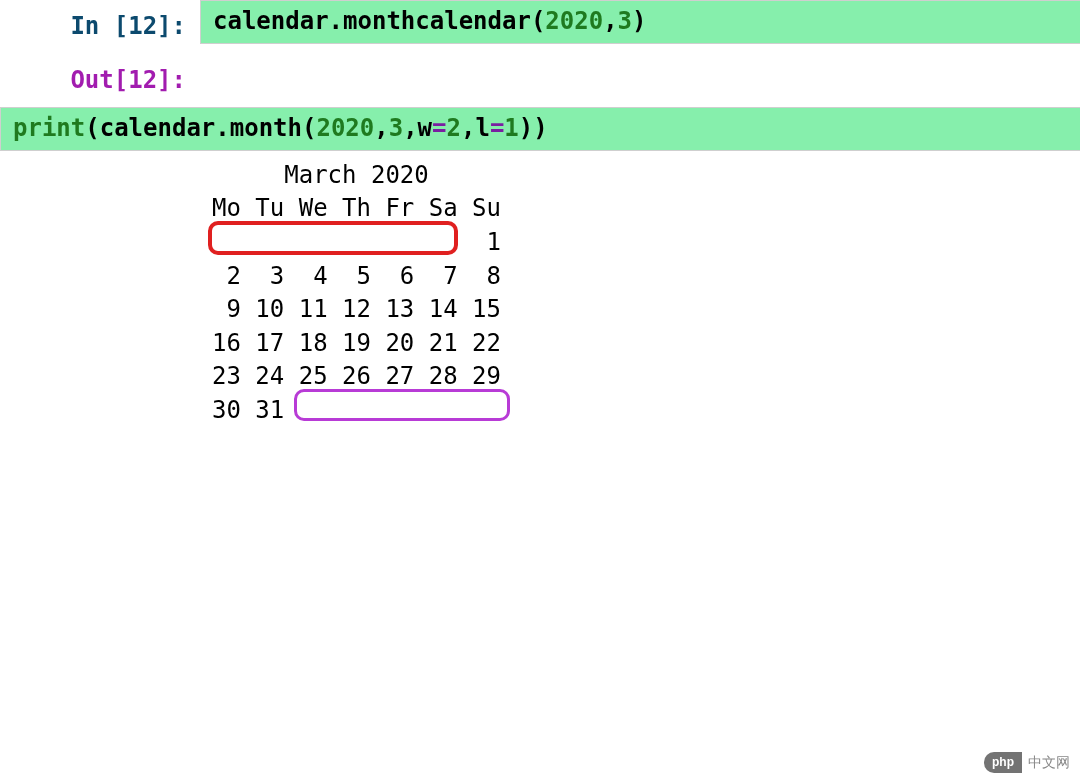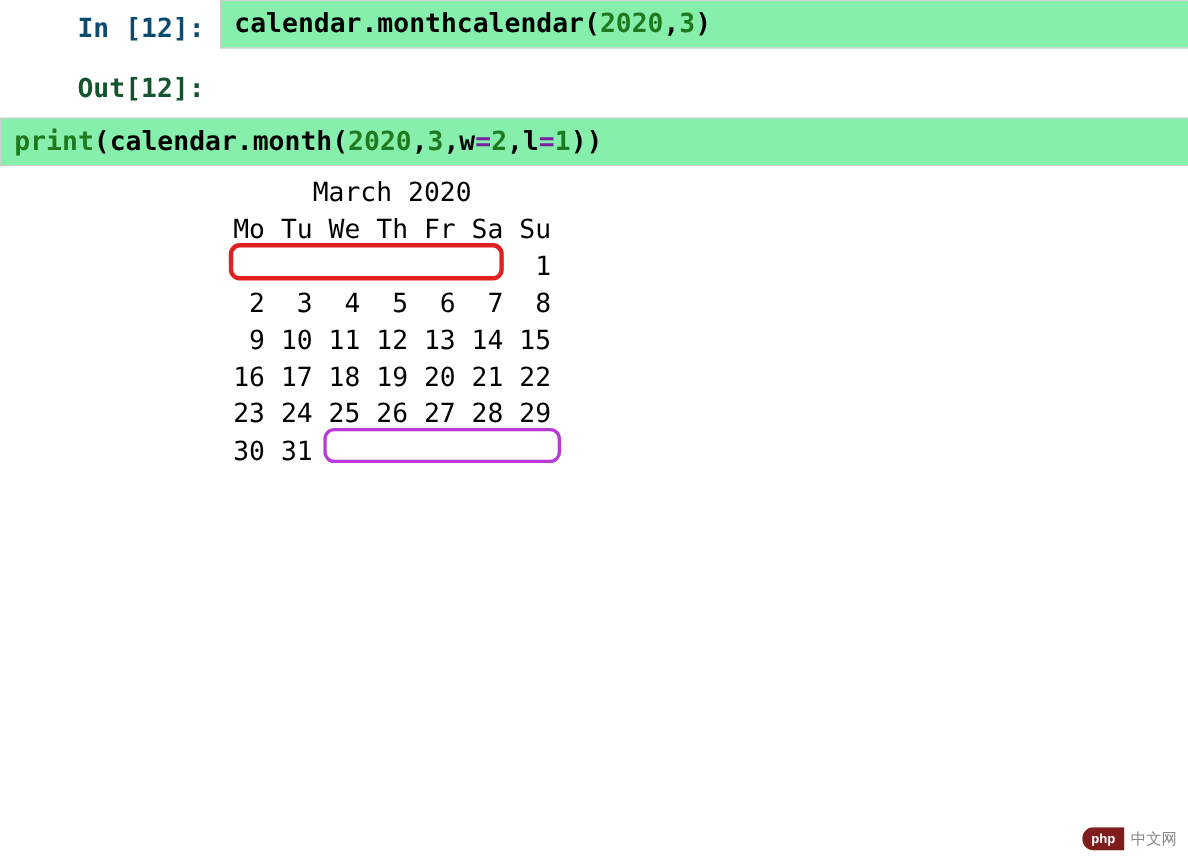--- a/index.html
+++ b/index.html
@@ -18,21 +18,21 @@
   .prompt {
     width: 200px;
     min-width: 200px;
     text-align: right;
     padding: 10px 14px 10px 0;
     box-sizing: border-box;
     font-weight: bold;
     font-family: "DejaVu Sans Mono", Menlo, Consolas, monospace;
   }
   .prompt .in  { color: #0c4a6e; }
-  .prompt .out { color: #14532d; margin-top: 12px; }
+  .prompt .out { color: #a21caf; margin-top: 12px; }
   .input-area {
     flex: 1;
     background: #86efac;
     border: 1px solid #cfcfcf;
     border-right: none;
     padding: 4px 12px;
     white-space: pre;
     font-weight: bold;
   }
   .output-area {
@@ -59,21 +59,21 @@
     right: 10px;
     bottom: 8px;
     font-family: Arial, sans-serif;
     font-size: 14px;
     color: #888;
     display: flex;
     align-items: center;
     gap: 6px;
   }
   .watermark .pill {
-    background: #7f1d1d;
+    background: #737373;
     color: #fff;
     padding: 2px 8px;
     border-radius: 10px 0 0 10px;
     font-weight: bold;
     font-size: 12px;
     margin-left: 24px;
   }
 </style>
 </head>
 <body>

